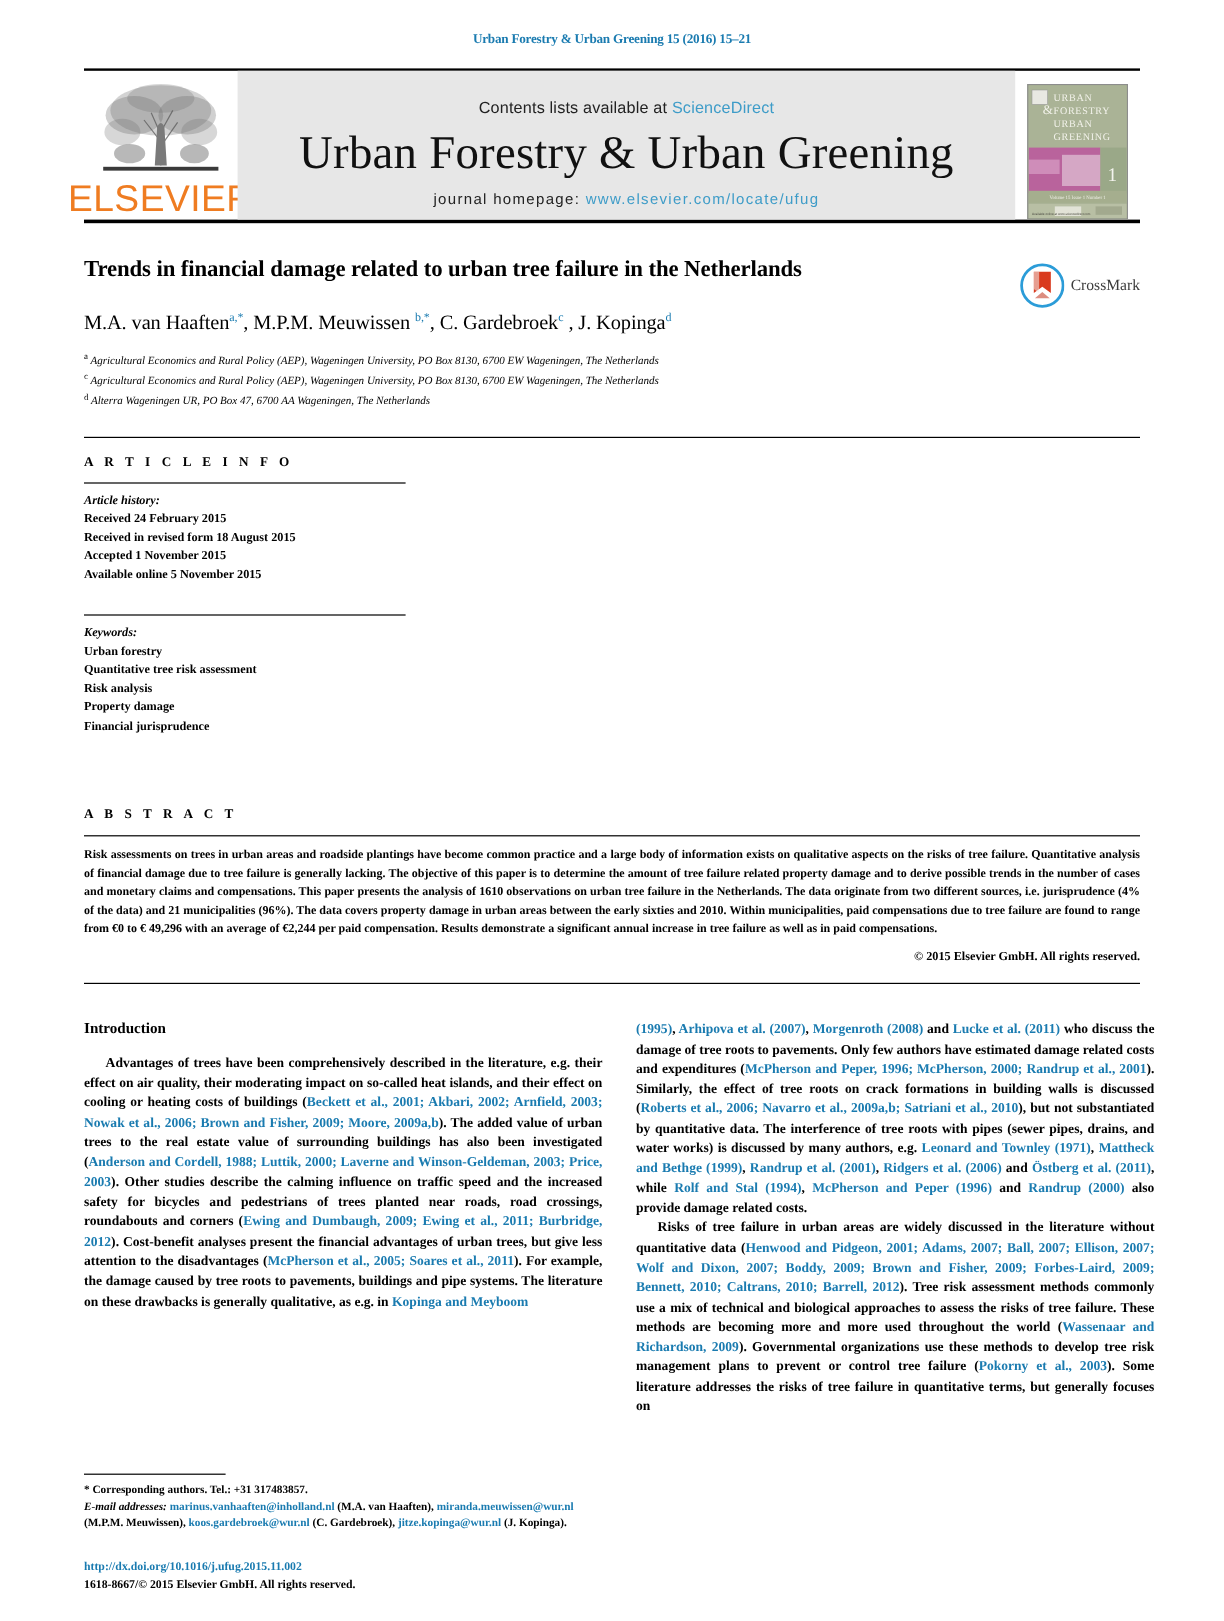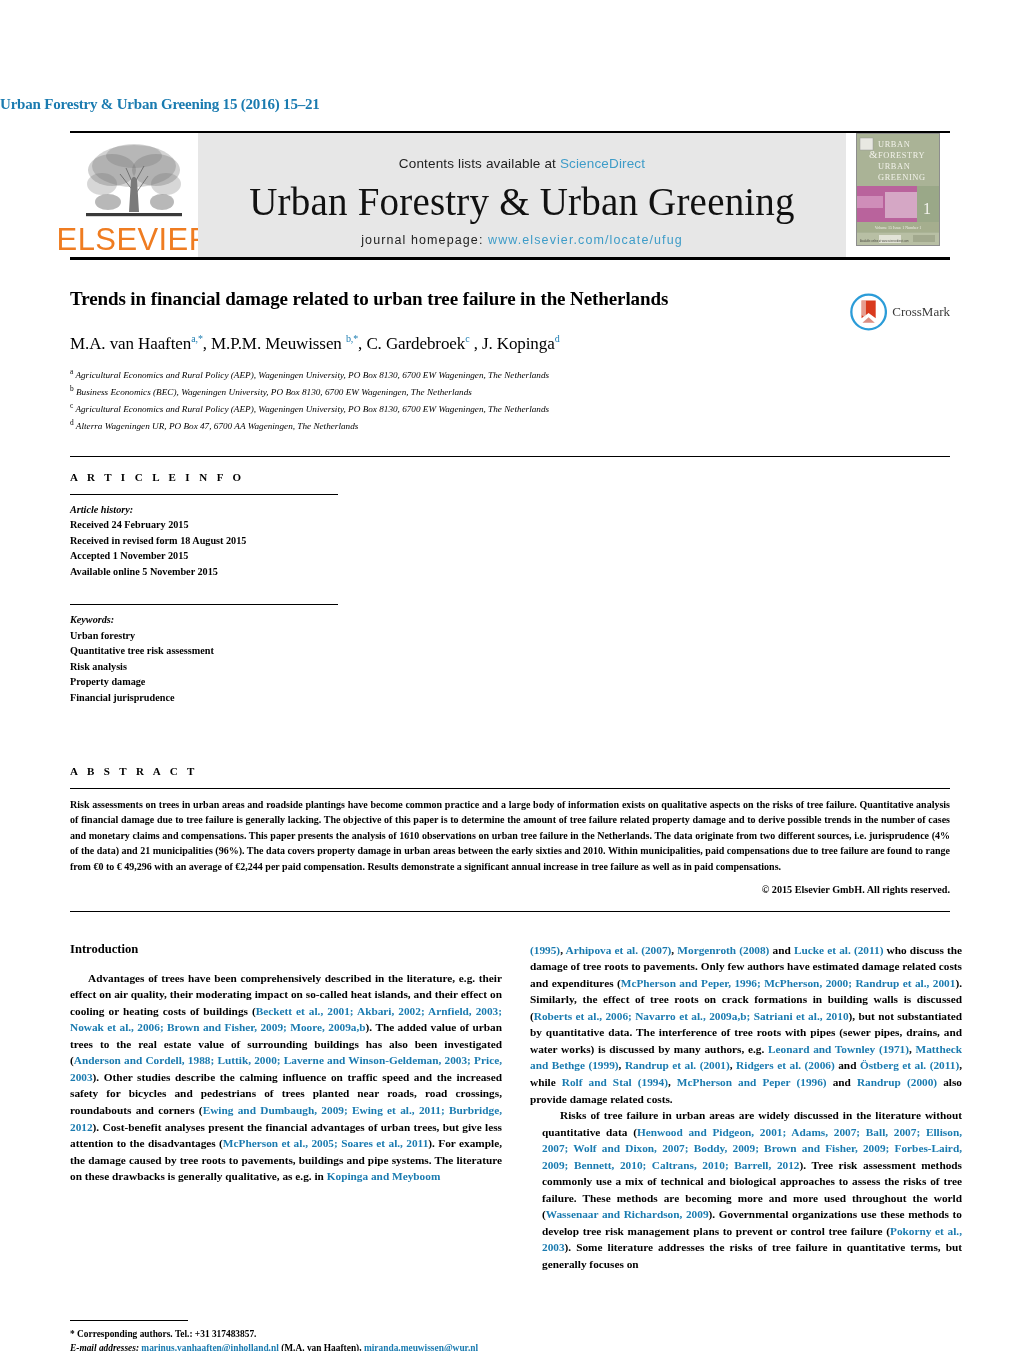--- a/index.html
+++ b/index.html
@@ -17,26 +17,27 @@
   .page {
     position: absolute;
     left: 0; top: 0;
     width: 1020px;
     height: 1351px;
     padding: 0;
   }
 
   
   .running-head {
+    text-align: center;
     color: #1a7bb0;
     font-family: "Liberation Serif", serif;
     font-weight: bold;
-    font-size: 15px;
+    font-size: 11px;
     letter-spacing: -0.2px;
-    padding-top: 96px;
+    padding-top: 27px;
   }
 
   
   .masthead {
     margin: 18px 70px 0 70px;
     border-top: 2.2px solid #000;
     display: flex;
     align-items: stretch;
     height: 126px;
   }
@@ -87,21 +88,21 @@
     font-size: 12.5px;
     color: #222;
     letter-spacing: 1.1px;
   }
   .homepage-url { color: #3e9cc8; letter-spacing: 1.1px; }
 
   .mast-cover {
     width: 104px;
     flex: 0 0 104px;
     display: flex;
-    align-items: flex-start;
+    align-items: flex-end;
     justify-content: center;
   }
   .cover-thumb {
     width: 84px;
     height: 113px;
     border: 1px solid #8d8d8d;
     position: relative;
     overflow: hidden;
     background: #a9b394;
   }
@@ -215,21 +216,21 @@
   .ptext {
     font-size: 11.3px;
     line-height: 1.465;
     text-align: justify;
     font-weight: bold;
     margin: 0;
     text-indent: 18px;
     hyphens: auto;
   }
   .ptext.noindent { text-indent: 0; }
-  .ptext + .ptext { margin-top: 0; margin-left: 12px; }
+  .ptext + .ptext { margin-top: 0; }
   .ref { color: #1a7bb0; }
 
   
   .footnotes {
     position: absolute;
     left: 0;
     top: 378px;
     width: 432px;
   }
   .fn-rule {
@@ -326,21 +327,20 @@
         <path d="M13 8 h5 v20 l-5 -3.7 Z" fill="#f0f0f0" opacity="0.55"></path>
         <path d="M14 33 l7 -6 l7 6 Z" fill="#bf3018" opacity="0.55"></path>
       </svg>
       <span class="crossmark-label">CrossMark</span>
     </div>
 
     <h1 class="paper-title">Trends in financial damage related to urban tree failure in the Netherlands</h1>
     <div class="authors">M.A. van Haaften<sup>a,*</sup>, M.P.M. Meuwissen <sup>b,*</sup>, C. Gardebroek<sup>c</sup> , J. Kopinga<sup>d</sup></div>
     <div class="affils">
         <div><sup>a</sup> Agricultural Economics and Rural Policy (AEP), Wageningen University, PO Box 8130, 6700 EW Wageningen, The Netherlands</div>
-        <div><sup>b</sup> Business Economics (BEC), Wageningen University, PO Box 8130, 6700 EW Wageningen, The Netherlands</div>
         <div><sup>c</sup> Agricultural Economics and Rural Policy (AEP), Wageningen University, PO Box 8130, 6700 EW Wageningen, The Netherlands</div>
         <div><sup>d</sup> Alterra Wageningen UR, PO Box 47, 6700 AA Wageningen, The Netherlands</div>
       </div>
   </div>
 
   <div class="info-rule-top"></div>
 
   <div class="infoblock">
 
     <div class="col-info">

